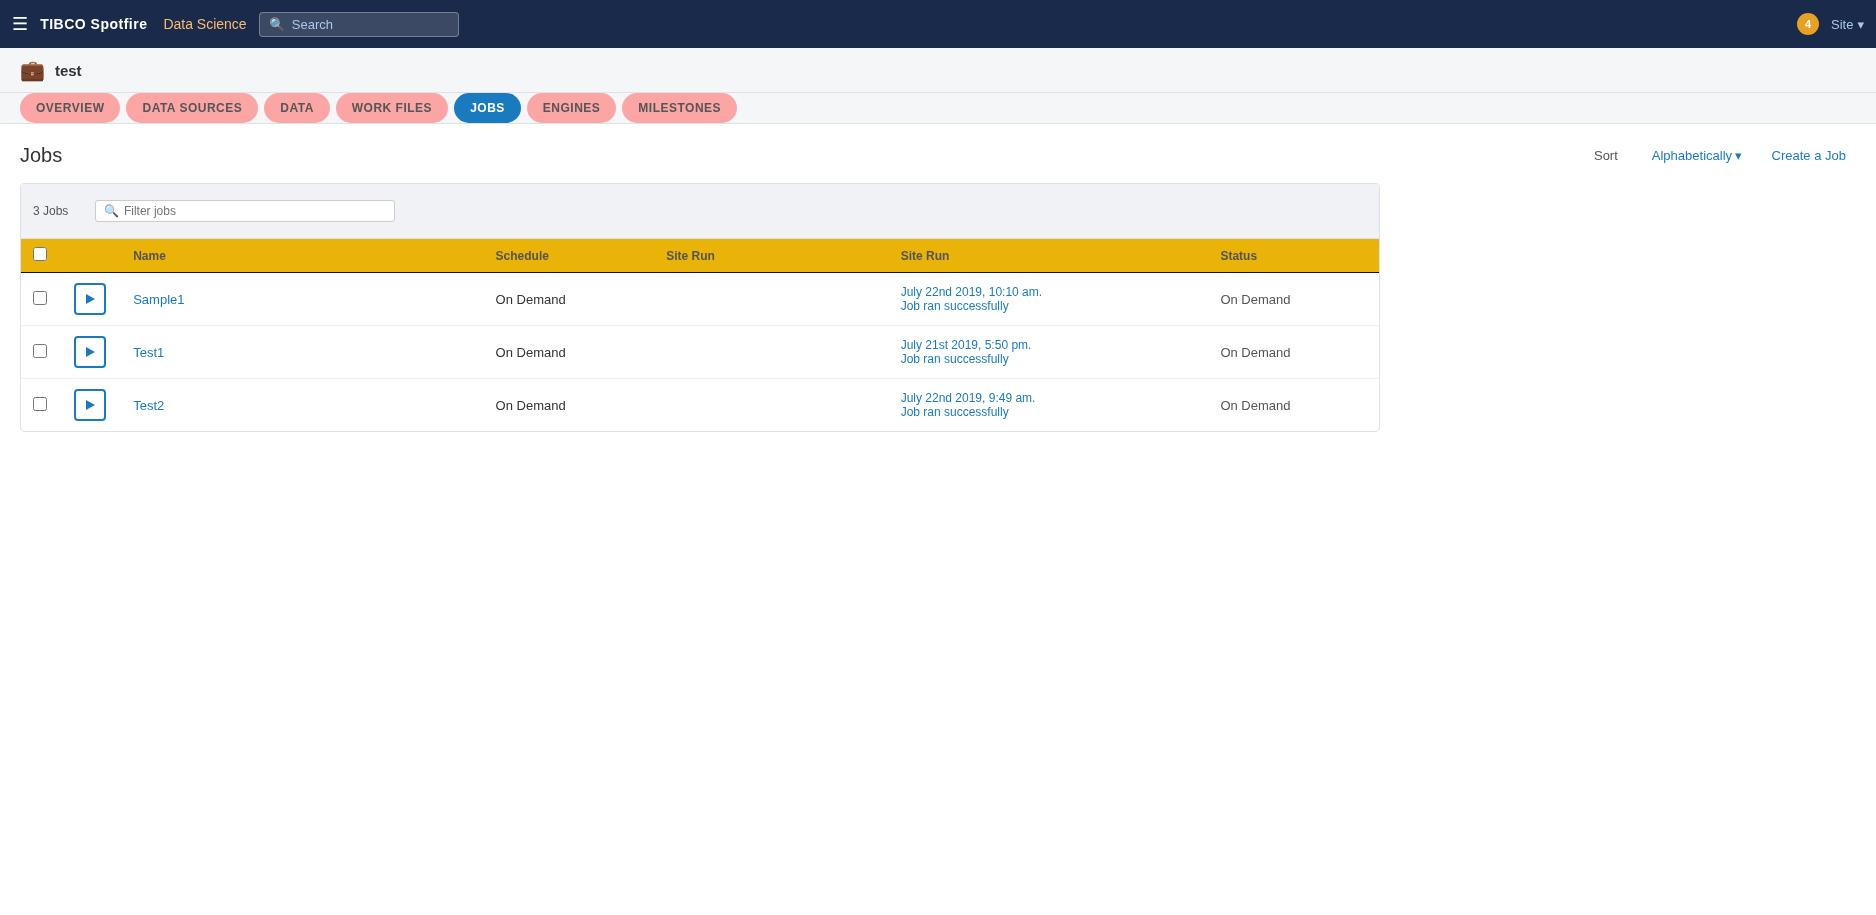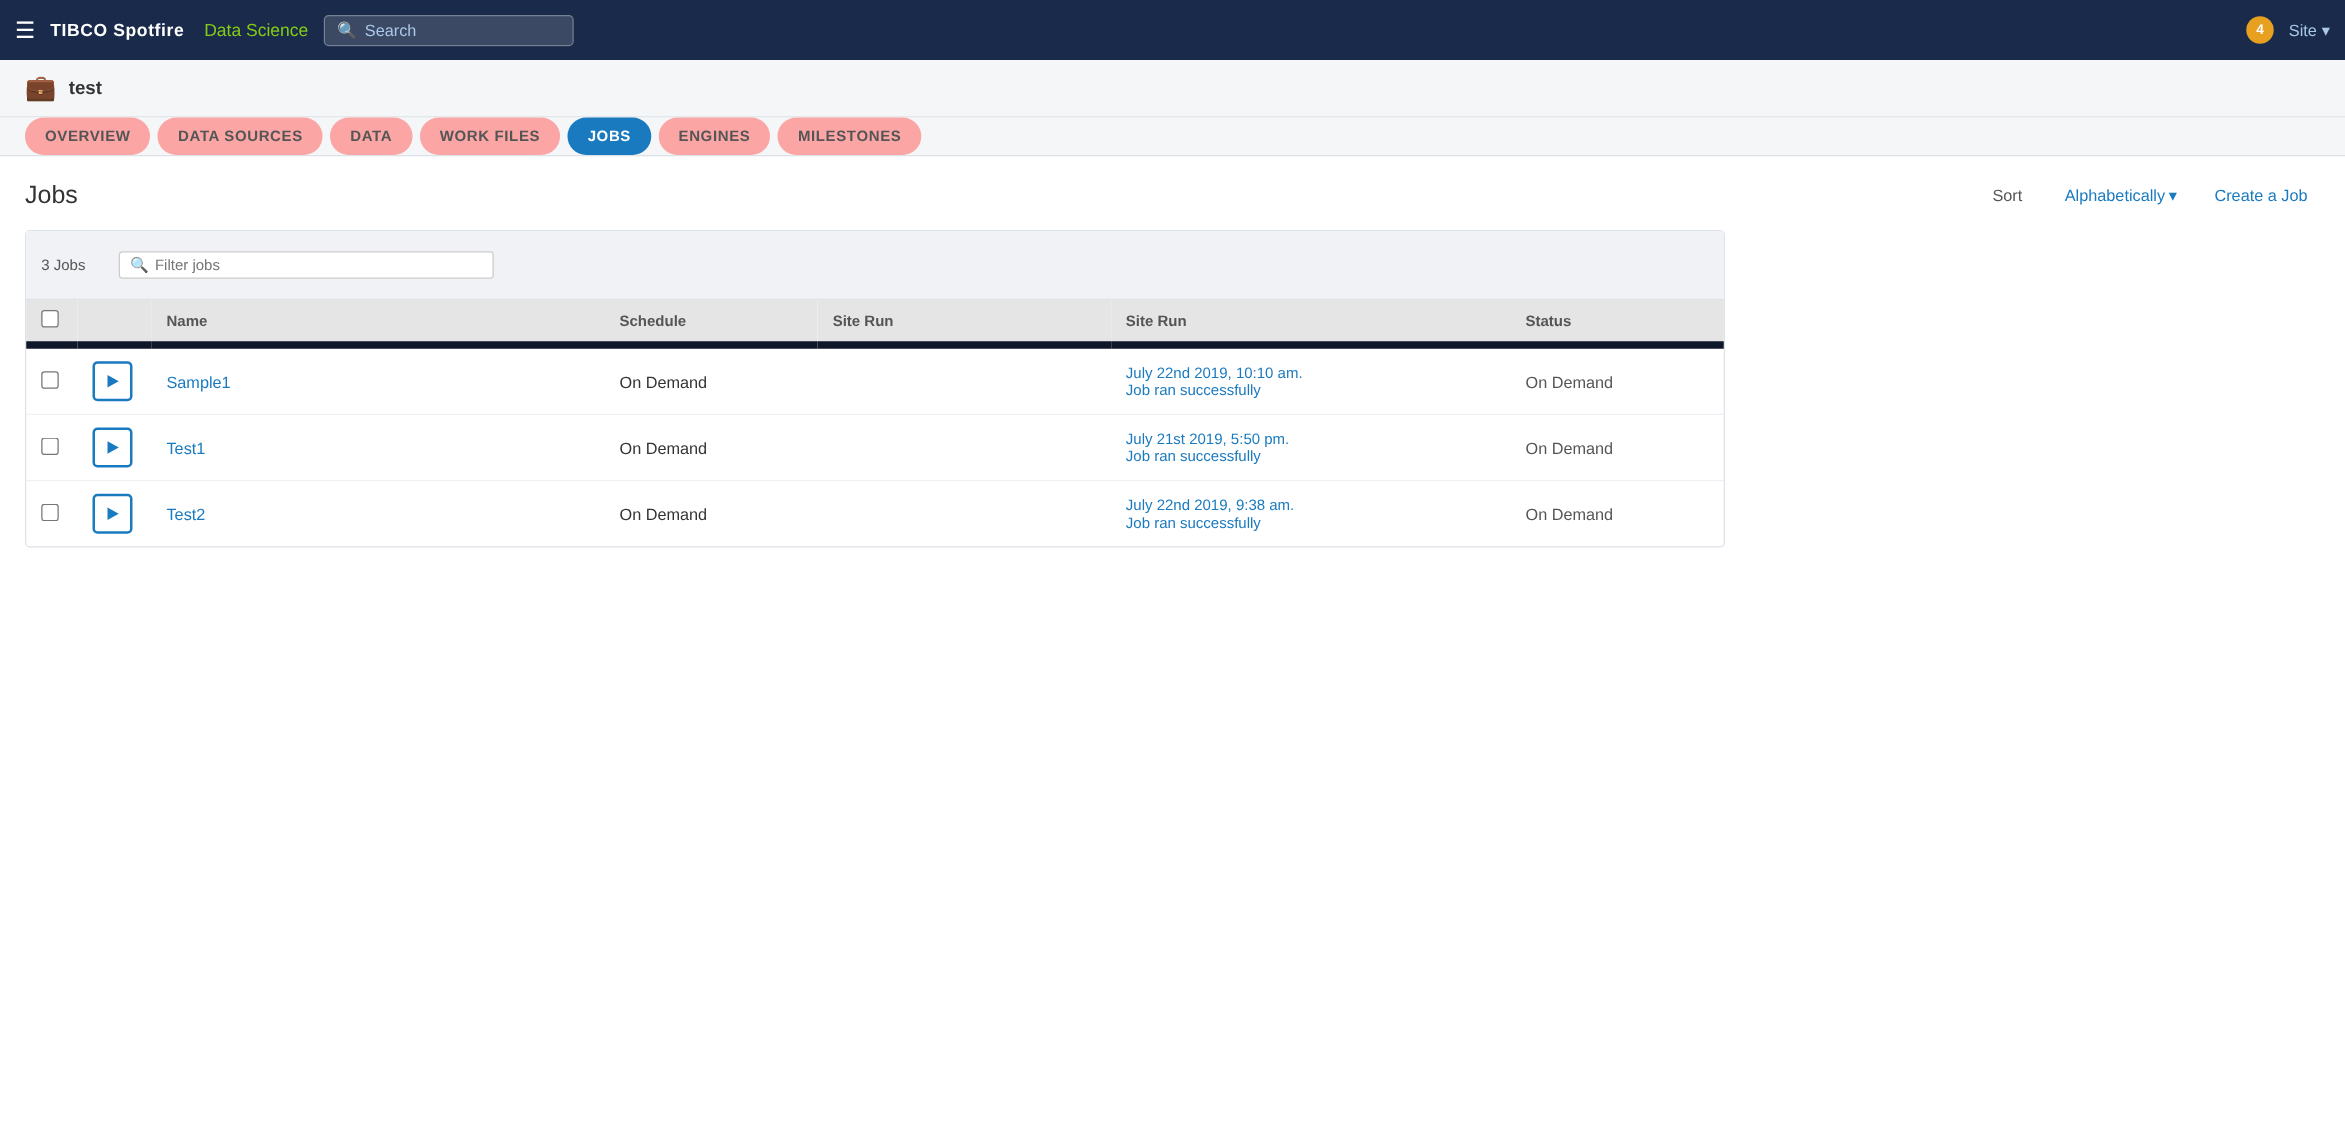--- a/index.html
+++ b/index.html
@@ -25,21 +25,21 @@
       align-items: center;
       gap: 12px;
     }
     .brand-text {
       color: #fff;
       font-size: 14px;
       font-weight: bold;
       letter-spacing: 0.5px;
     }
     .brand-sub {
-      color: #84cc16;
+      color: #fdba74;
       font-size: 14px;
     }
     .search-box {
       display: flex;
       align-items: center;
       background: rgba(255,255,255,0.15);
       border: 1px solid rgba(255,255,255,0.3);
       border-radius: 4px;
       padding: 4px 10px;
       gap: 6px;
@@ -203,27 +203,27 @@
       width: 100%;
     }
     .filter-icon { color: #999; font-size: 12px; }
 
     
     .jobs-table {
       width: 100%;
       border-collapse: collapse;
     }
     .jobs-table th {
-      background: #e5e5e5;
+      background: #eab308;
       padding: 8px 12px;
       text-align: left;
       font-size: 12px;
       font-weight: 600;
       color: #555;
-      border-bottom: 6px solid #0f172a;
+      border-bottom: 1px solid #0f172a;
     }
     .jobs-table td {
       padding: 10px 12px;
       border-bottom: 1px solid #eef0f3;
       font-size: 13px;
       vertical-align: middle;
     }
     .jobs-table tr:last-child td { border-bottom: none; }
 
     .checkbox-col { width: 30px; }
@@ -399,21 +399,21 @@
           <polygon points="3,2 12,7 3,12" fill="#1a7abf"></polygon>
         </svg>
       </div>
     </td>
     <td class="name-col">
       <a href="#" class="job-name-link">Test2</a>
     </td>
     <td class="schedule-col">On Demand</td>
     <td class="nextrun-col"></td>
     <td class="lastrun-col">
-      <div class="last-run-time">July 22nd 2019, 9:38 am.</div>
+      <div class="last-run-time">July 22nd 2019, 9:49 am.</div>
       <div class="last-run-status">Job ran successfully</div>
     </td>
     <td class="status-col">
       <span class="status-text">On Demand</span>
     </td>
   </tr>
         </tbody>
     </table>
   </div>
 </div>

